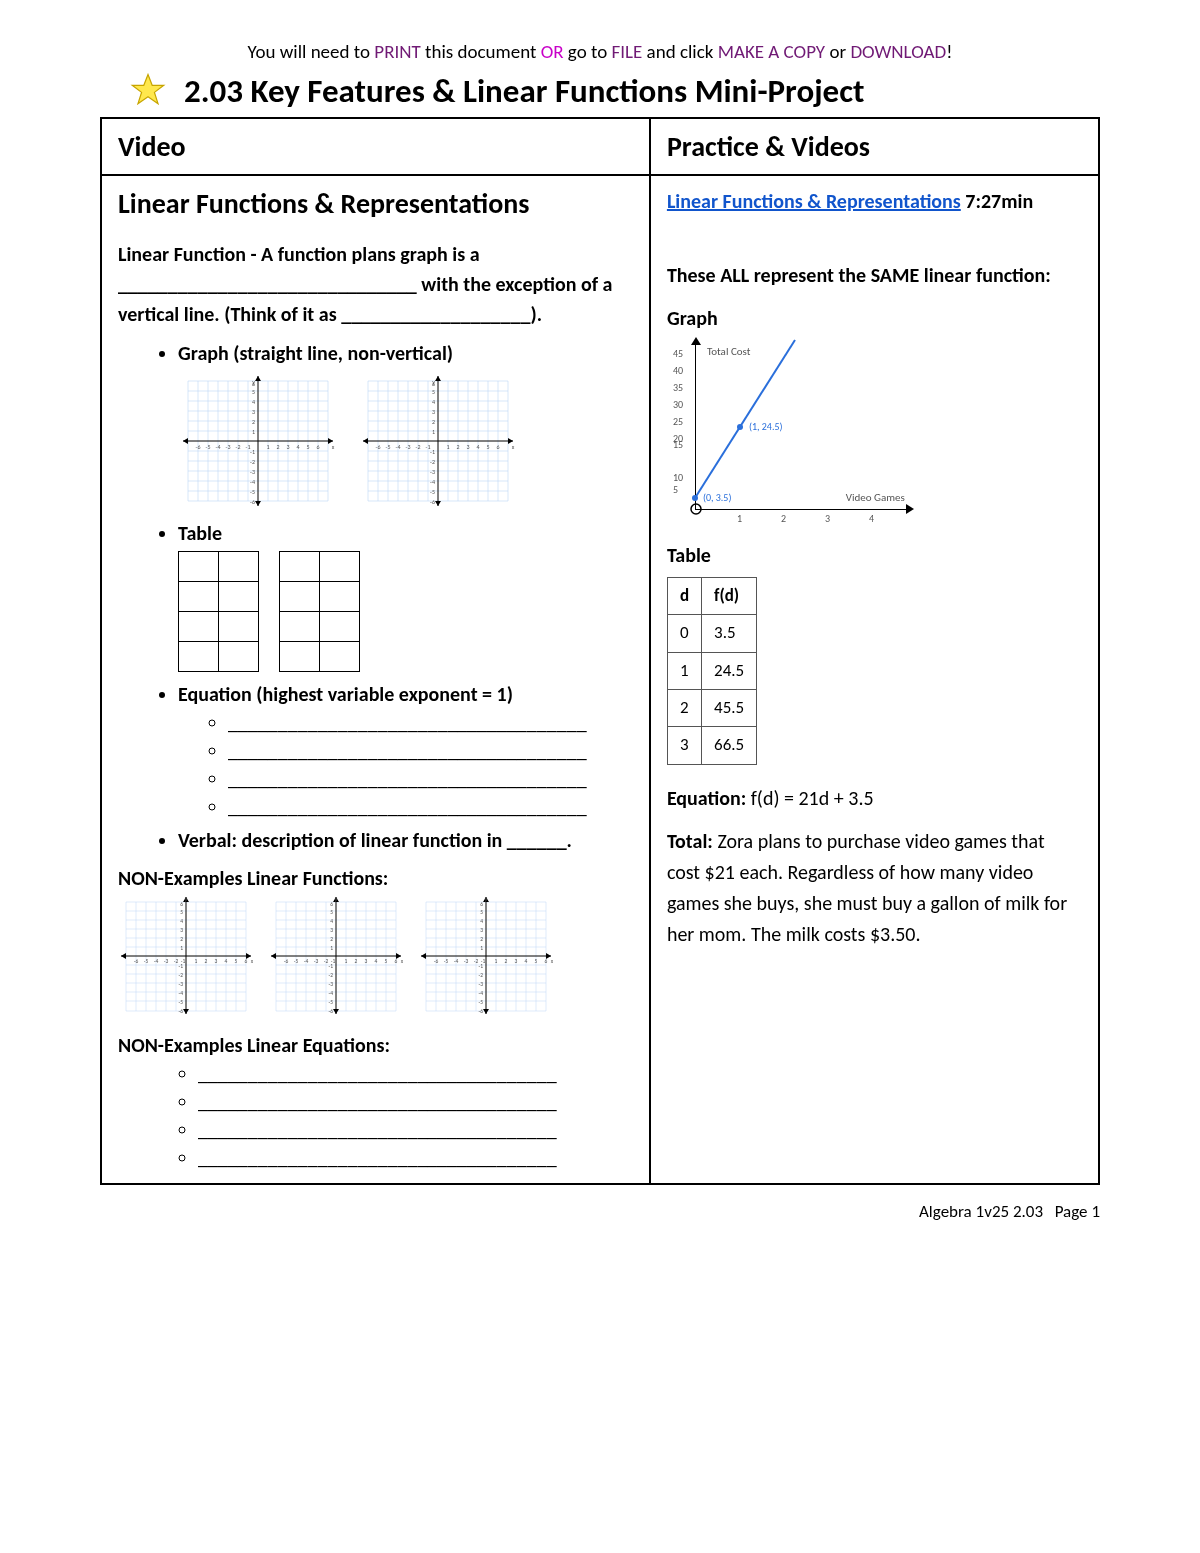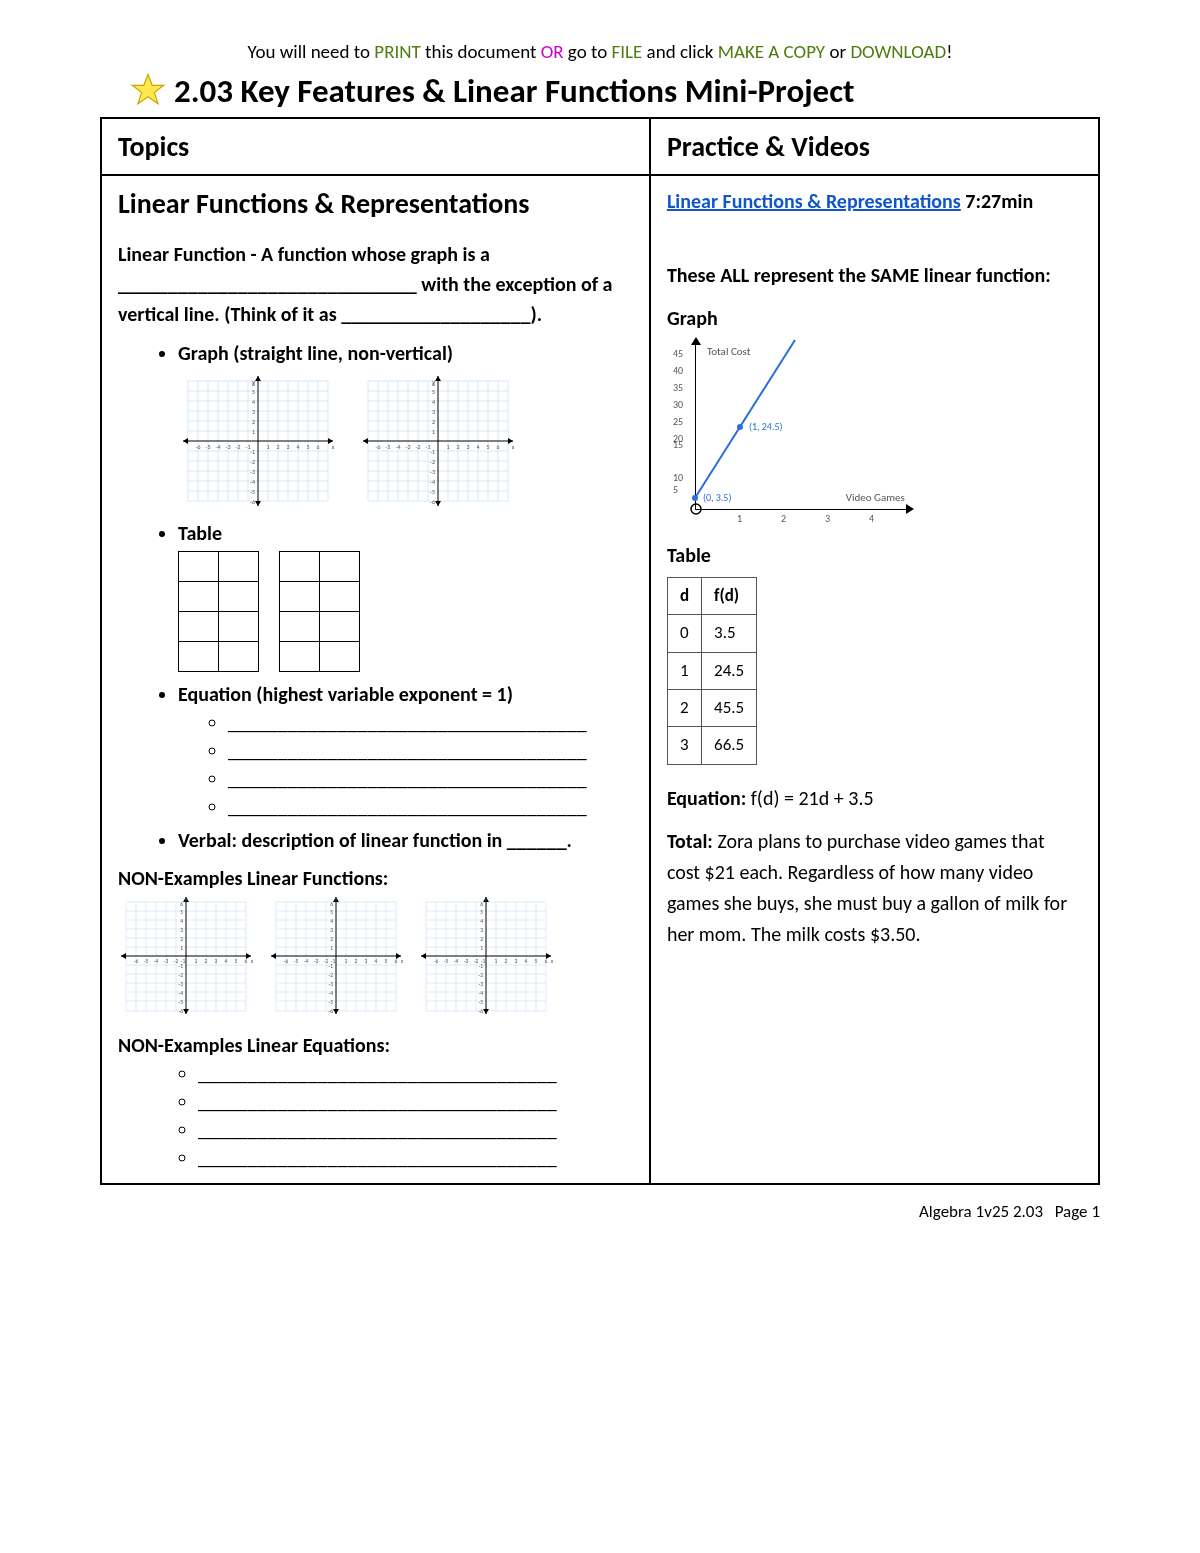--- a/index.html
+++ b/index.html
@@ -6,23 +6,23 @@
   body {
     font-family: Calibri, Arial, sans-serif;
     background: #fff;
     width: 1200px;
     margin: 0 auto;
     padding: 40px 100px 40px 100px;
     color: #000;
     font-size: 20px;
   }
   .top-banner { text-align: center; font-size: 19px; margin-bottom: 8px; }
-  .blue { color: #4d7c0f; }
+  .blue { color: #701a75; }
   .magenta { color: #c800c8; }
-  .page-title { font-size: 33px; font-weight: bold; display: flex; align-items: center; gap: 8px; margin-bottom: 6px; margin-left: 30px;}
+  .page-title { font-size: 33px; font-weight: bold; display: flex; align-items: center; gap: 18px; margin-bottom: 6px; margin-left: 30px;}
   .star-icon { width: 36px; height: 36px; flex: none; }
   table.main { width: 100%; border-collapse: collapse; border: 2px solid #000; }
   table.main > tbody > tr > td { border: 2px solid #000; vertical-align: top; padding: 10px 16px; }
   .col-left { width: 55%; }
   .col-right { width: 45%; border-radius: 21px; }
   .header-cell { font-size: 28px; font-weight: bold; }
   .section-title { font-size: 28px; font-weight: bold; margin-bottom: 18px; }
   .red { color: #000000; font-weight: bold; }
   .definition { font-weight: bold; line-height: 1.5; margin-bottom: 12px;}
   ul.bullets { list-style: disc; margin-left: 60px; }
@@ -64,30 +64,30 @@
 <div class="page-title">
   <svg class="star-icon" viewBox="0 0 24 24">
     <polygon points="12,1 14.8,8.2 22.5,8.2 16.3,12.9 18.7,20.5 12,15.8 5.3,20.5 7.7,12.9 1.5,8.2 9.2,8.2" fill="#ffe84d" stroke="#c7a500" stroke-width="0.8"></polygon>
   </svg>
   <span>2.03 Key Features &amp; Linear Functions Mini-Project</span>
 </div>
 
 <table class="main">
 <tbody>
 <tr>
-  <td class="col-left header-cell">Topics</td>
+  <td class="col-left header-cell">Video</td>
   <td class="col-right header-cell">Practice &amp; Videos</td>
 </tr>
 <tr>
 
   <td class="col-left">
     <div class="section-title">Linear Functions &amp; Representations</div>
 
     <p class="definition">
-      <span class="red">Linear Function</span><span> - A function whose graph is a </span><span>______________________________</span><span> with the exception of a vertical line. (Think of it as </span><span>___________________</span><span>).</span>
+      <span class="red">Linear Function</span><span> - A function plans graph is a </span><span>______________________________</span><span> with the exception of a vertical line. (Think of it as </span><span>___________________</span><span>).</span>
     </p>
 
     <ul class="bullets">
       <li>
         <span>Graph (straight line, non-vertical)</span>
         <div class="grid-pair" style="font-weight:normal;">
           <svg class="coord" width="160" height="140">
                   <rect x="0" y="0" width="160" height="140" fill="#fff"></rect>
                   <g stroke="#bcd6f5" stroke-width="0.6">
                     <line x1="10" y1="10" x2="10" y2="130"></line>

